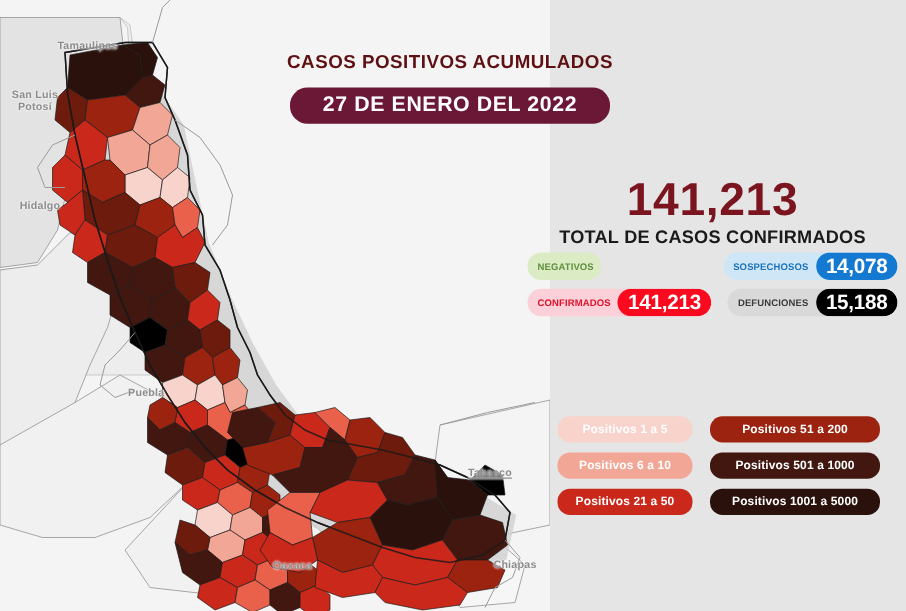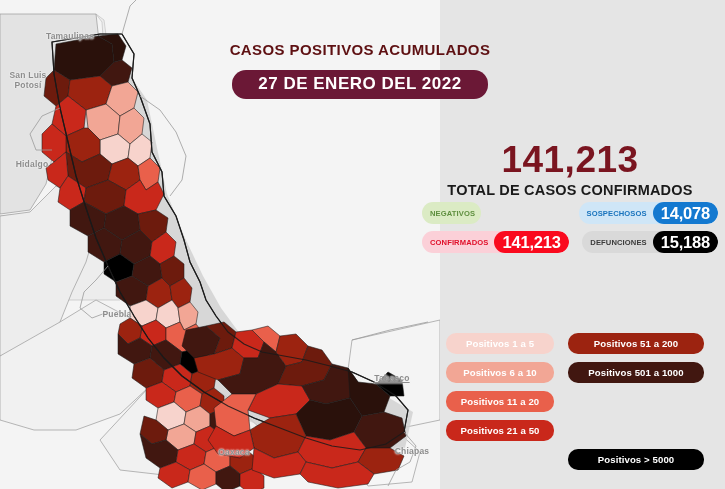--- a/index.html
+++ b/index.html
@@ -234,24 +234,23 @@
         <div class="chip-value">15,188</div>
       </div>
     </div>
   </div>
 
   <div id="legend">
     <div class="legend-cols">
       <div class="legend-col left">
         <div class="legend-item" style="background:#f7d3cc;">Positivos 1 a 5</div>
         <div class="legend-item" style="background:#f2a695;">Positivos 6 a 10</div>
-        <div class="legend-item" style="background:#e9604b;">Positivos 11 a 20</div>
         <div class="legend-item" style="background:#c9281b;">Positivos 21 a 50</div>
       </div>
       <div class="legend-col right">
         <div class="legend-item" style="background:#9c2310;">Positivos 51 a 200</div>
         <div class="legend-item" style="background:#411710;">Positivos 501 a 1000</div>
+        <div class="legend-item" style="background:#2a110b;">Positivos 1001 a 5000</div>
       </div>
     </div>
-    <div class="legend-item" id="legend-last" style="background:#000000;">Positivos &gt; 5000</div>
   </div>
 
 </div>
 
 </body></html>

